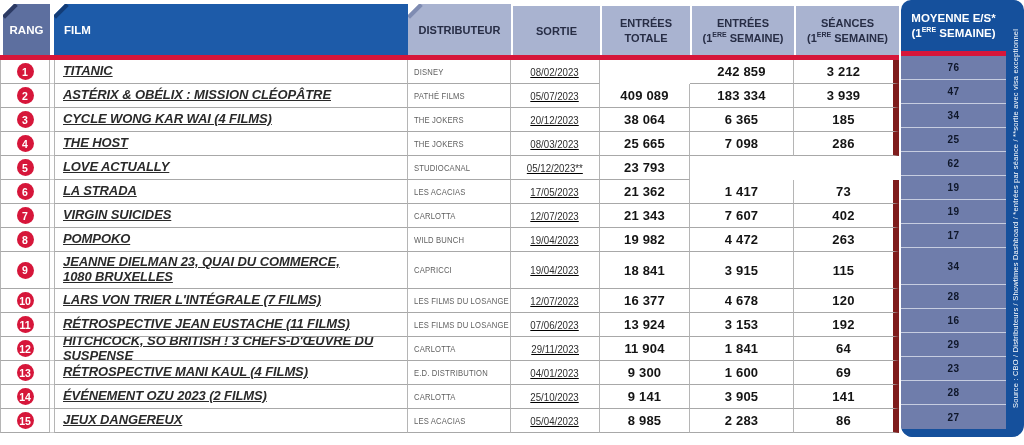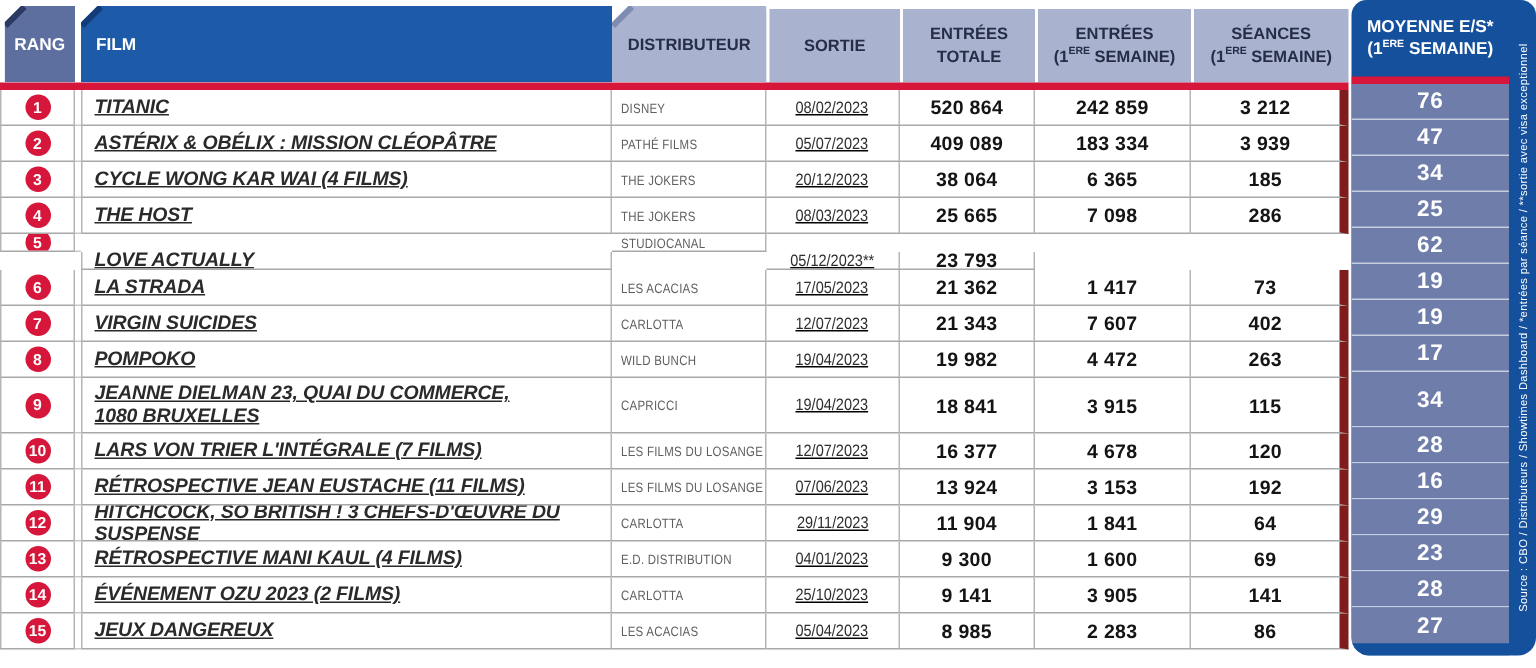--- a/index.html
+++ b/index.html
@@ -95,21 +95,21 @@
     align-items:center; justify-content:center; text-align:center;
   }
   .m-cells { display:flex; flex-direction:column; }
   .m-cell {
     height:24px; background:#6f7dab;
     border-bottom:1px solid #c6cde0;
     display:flex; align-items:center; justify-content:center;
   }
   .m-cell.tall { height:37px; }
   .m-cell:last-child { border-bottom:none; }
-  .m-val { color:#ffffff; font-weight:bold; font-size:15px; letter-spacing:0.5px; }
+  .m-val { color:#0f172a; font-weight:bold; font-size:10px; letter-spacing:0.5px; }
   .m-bottom { flex:1; background:#15509c; }
 
   .source-strip {
     position:absolute; top:0; right:0; bottom:0; width:18px;
     display:flex; align-items:center; justify-content:center;
   }
   .source-text {
     writing-mode:vertical-rl; transform:rotate(180deg);
     color:#ffffff; font-size:7.5px; letter-spacing:0.2px; white-space:nowrap;
   }
@@ -167,23 +167,20 @@
     <div class="c-gap"></div>
     <div class="cell c-film">
       <span class="film-title">TITANIC</span>
     </div>
     <div class="cell c-dist">
       <span class="dist-name">DISNEY</span>
     </div>
     <div class="cell c-date">
       <span class="date-val">08/02/2023</span>
     </div>
-    <div class="cell c-tot">
-      <span class="num-val">520 864</span>
-    </div>
     <div class="cell c-w1">
       <span class="num-val">242 859</span>
     </div>
     <div class="cell c-scr">
       <span class="num-val">3 212</span>
     </div>
   </div>
 
   <div class="lgrid lrow">
     <div class="cell c-rank">
@@ -258,25 +255,25 @@
     <div class="cell c-scr">
       <span class="num-val">286</span>
     </div>
   </div>
 
   <div class="lgrid lrow">
     <div class="cell c-rank">
       <span class="rank-badge">5</span>
     </div>
     <div class="c-gap"></div>
+    <div class="cell c-film">
+      <span class="film-title">LOVE ACTUALLY</span>
+    </div>
     <div class="cell c-dist">
       <span class="dist-name">STUDIOCANAL</span>
-    </div>
-    <div class="cell c-film">
-      <span class="film-title">LOVE ACTUALLY</span>
     </div>
     <div class="cell c-date">
       <span class="date-val">05/12/2023**</span>
     </div>
     <div class="cell c-tot">
       <span class="num-val">23 793</span>
     </div>
   </div>
 
   <div class="lgrid lrow">

